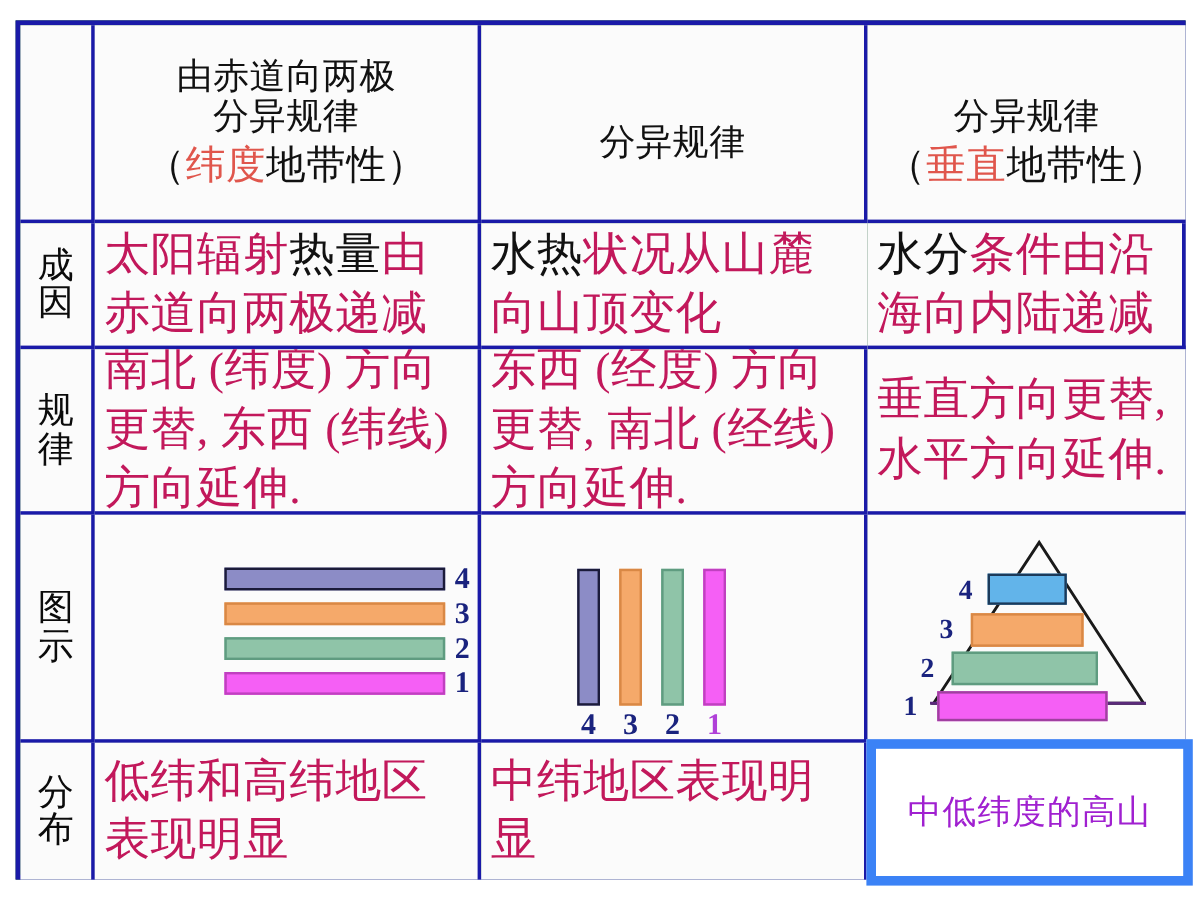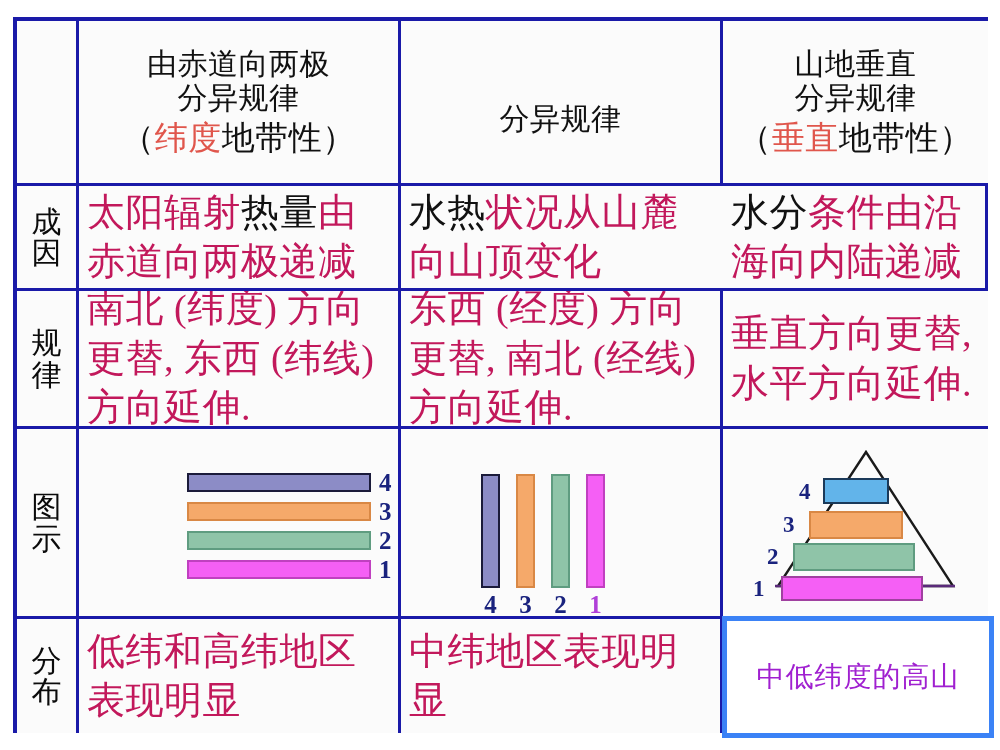--- a/index.html
+++ b/index.html
@@ -86,21 +86,21 @@
   
   .mtn{position:relative;width:100%;height:100%;}
   .mtn svg{position:absolute;left:0;top:0;}
   .mtn-lbl{
     position:absolute;font-size:23px;font-weight:700;color:#1a237e;line-height:1;
   }
 
   
   .specialbox{
     position:absolute;left:722px;top:616px;width:272px;height:122px;
-    border:5px solid #3b82f6;box-sizing:border-box;background:#ffffff;
+    border:8px solid #3b82f6;box-sizing:border-box;background:#ffffff;
     display:flex;align-items:center;justify-content:center;
     z-index:5;
   }
   .specialbox .txt{
     font-family:"DejaVu Sans","Liberation Sans",sans-serif;
     font-size:28px;color:#a020d0;letter-spacing:1px;font-weight:400;
   }
 </style>
 </head>
 <body>
@@ -122,21 +122,21 @@
 
       <div class="cell">
         <div class="hdr">
           <br>
           <span>分异规律</span>
         </div>
       </div>
 
       <div class="cell lastcol">
         <div class="hdr">
-          <span>山地垂直</span><br>
+          <br>
           <span>分异规律</span>
           <span class="sub"><span>（</span><span class="kw-red">垂直</span><span>地带性</span><span>）</span></span>
         </div>
       </div>
 
       <div class="cell">
         <div class="rowlab">
           <span>成</span>
           <span>因</span>
         </div>

